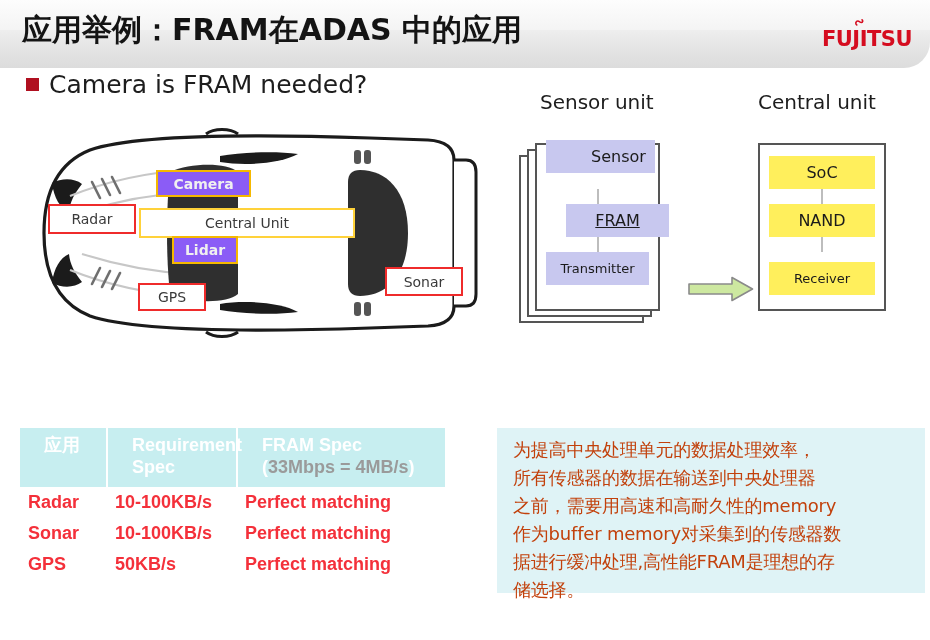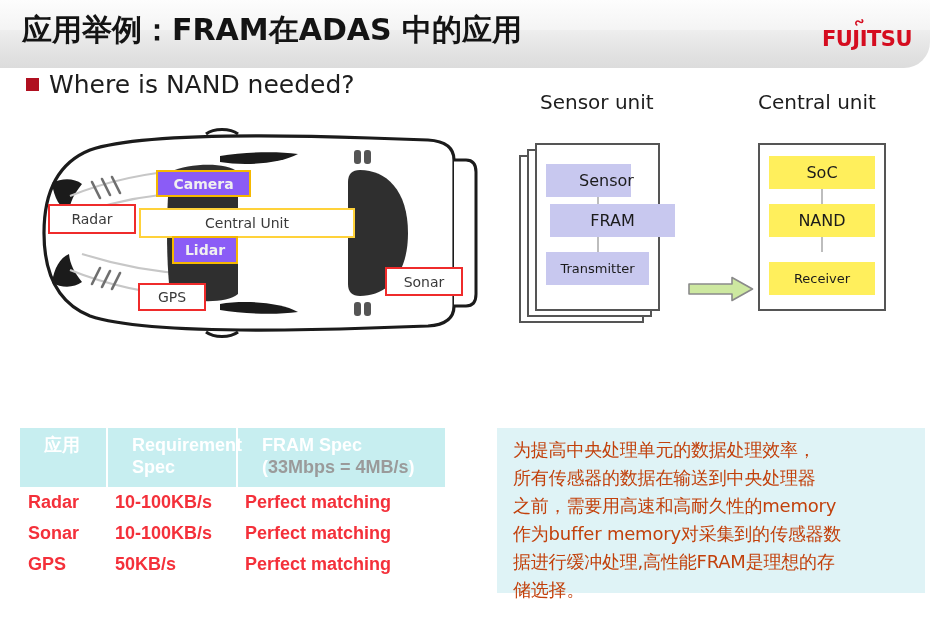--- a/index.html
+++ b/index.html
@@ -87,22 +87,22 @@
 
   .blk{
     position:absolute;display:flex;align-items:center;justify-content:center;
     font-size:16px;color:#1b1b1b;box-sizing:border-box;
     font-family:"DejaVu Sans","Liberation Sans",sans-serif;white-space:nowrap;
   }
   .blk-purple{background:#c8c8ef;}
   .blk-yellow{background:#ffef5c;}
   .blk-sm{font-size:13px;text-align:right;}
 
-  #b-sensor{left:546px;top:164px;width:85px;height:33px;padding-left:36px;}
-  #b-fram{left:550px;top:204px;width:125px;height:33px;}
+  #b-sensor{left:546px;top:140px;width:109px;height:33px;padding-left:36px;}
+  #b-fram{left:566px;top:204px;width:103px;height:33px;text-decoration:underline;}
   #b-trans{left:546px;top:252px;width:103px;height:33px;}
   #b-soc{left:769px;top:156px;width:106px;height:33px;}
   #b-nand{left:769px;top:204px;width:106px;height:33px;}
   #b-recv{left:769px;top:262px;width:106px;height:33px;}
 
   .conn{position:absolute;width:2px;background:#bdbdbd;}
   #c-s1{left:597px;top:189px;height:15px;}
   #c-s2{left:597px;top:237px;height:15px;}
   #c-c1{left:821px;top:189px;height:15px;}
   #c-c2{left:821px;top:237px;height:15px;}
@@ -158,21 +158,21 @@
 
   <div class="logo">
     <span>FUJITSU</span>
     <svg class="tilde" viewBox="0 0 14 11">
       <path d="M2.2 8.6 C0.2 7 1 3.6 3.6 3.6 C5.6 3.6 6.4 5.4 8 5.4 C9.8 5.4 10.4 3.2 9 2.1" fill="none" stroke="#d50c1f" stroke-width="2" stroke-linecap="round"></path>
     </svg>
   </div>
 
   <div class="subtitle">
     <span class="bullet-sq"></span>
-    <span class="subtitle-text">Where is NAND needed?</span>
+    <span class="subtitle-text">Camera is FRAM needed?</span>
   </div>
 
   <div class="car-area">
     <svg class="car-svg" width="470" height="210" viewBox="0 0 470 210">
 
       <path d="M60 22 C30 34 14 62 14 105 C14 148 30 176 60 188
                C110 205 250 203 340 200 L398 198
                C415 197 424 190 424 178 L424 32
                C424 20 415 13 398 12 L340 10
                C250 7 110 5 60 22 Z" fill="#ffffff" stroke="#1b1b1b" stroke-width="3.2" stroke-linejoin="round"></path>

